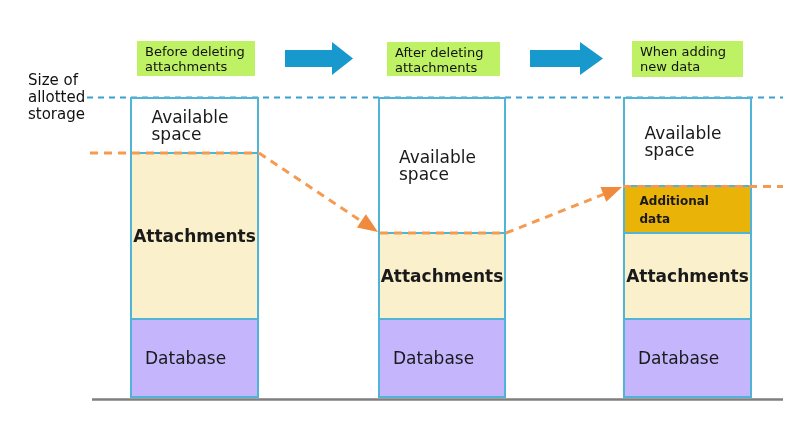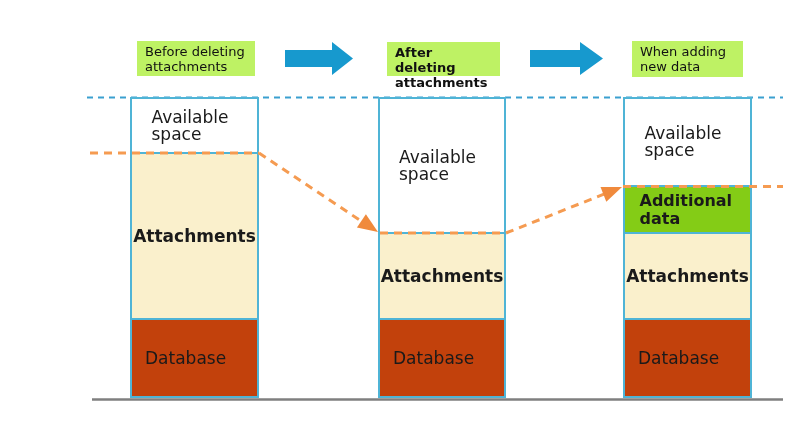--- a/index.html
+++ b/index.html
@@ -23,39 +23,42 @@
     display:flex;flex-direction:column;
   }
   .section{
     box-sizing:border-box;display:flex;align-items:center;justify-content:center;
     font-size:17px;
   }
   .section + .section{border-top:2px solid #4FB4D6;}
   .sec-available{background:#ffffff;}
   .sec-available .wrap{width:86px;text-align:left;line-height:17px;}
   .sec-attachments{background:#FAF0CC;font-weight:bold;}
-  .sec-database{background:#c2410c;justify-content:flex-start;padding-left:13px;}
-  .sec-additional{background:#84cc16;font-weight:bold;font-size:16px;}
+  .sec-database{background:#c4b5fd;justify-content:flex-start;padding-left:13px;}
+  .sec-additional{background:#eab308;font-weight:bold;font-size:12px;}
   .sec-additional .wrap{width:96px;text-align:left;line-height:18px;}
 </style>
 </head>
 <body>
 
 <div class="canvas">
 
   <svg class="layer" width="810" height="445">
     <line x1="87" y1="97.5" x2="783" y2="97.5" stroke="#3AA0D0" stroke-width="2" stroke-dasharray="6 5"></line>
     <line x1="92" y1="399.5" x2="783" y2="399.5" stroke="#7F7F7F" stroke-width="2.5"></line>
     <polygon points="285,50 332,50 332,42 353,58.5 332,75 332,67 285,67" fill="#1799CE"></polygon>
     <polygon points="530,50 580,50 580,42 603,58.5 580,75 580,67 530,67" fill="#1799CE"></polygon>
   </svg>
 
+  <div class="axis-label" style="top:72px;">Size of
+allotted
+storage</div>
 
   <div class="header-box" style="left:137px;top:41px;width:118px;height:35px;">Before deleting attachments</div>
-  <div class="header-box" style="left:387px;top:42px;width:113px;height:34px;font-weight:bold;">After deleting attachments</div>
+  <div class="header-box" style="left:387px;top:42px;width:113px;height:34px;">After deleting attachments</div>
   <div class="header-box" style="left:632px;top:41px;width:111px;height:36px;">When adding new data</div>
 
   <div class="bar" style="left:130px;width:129px;">
     <div class="section sec-available" style="height:53px;">
       <span class="wrap">Available space</span>
     </div>
     <div class="section sec-attachments" style="height:166px;">
       <span>Attachments</span>
     </div>
     <div class="section sec-database" style="height:78px;">

